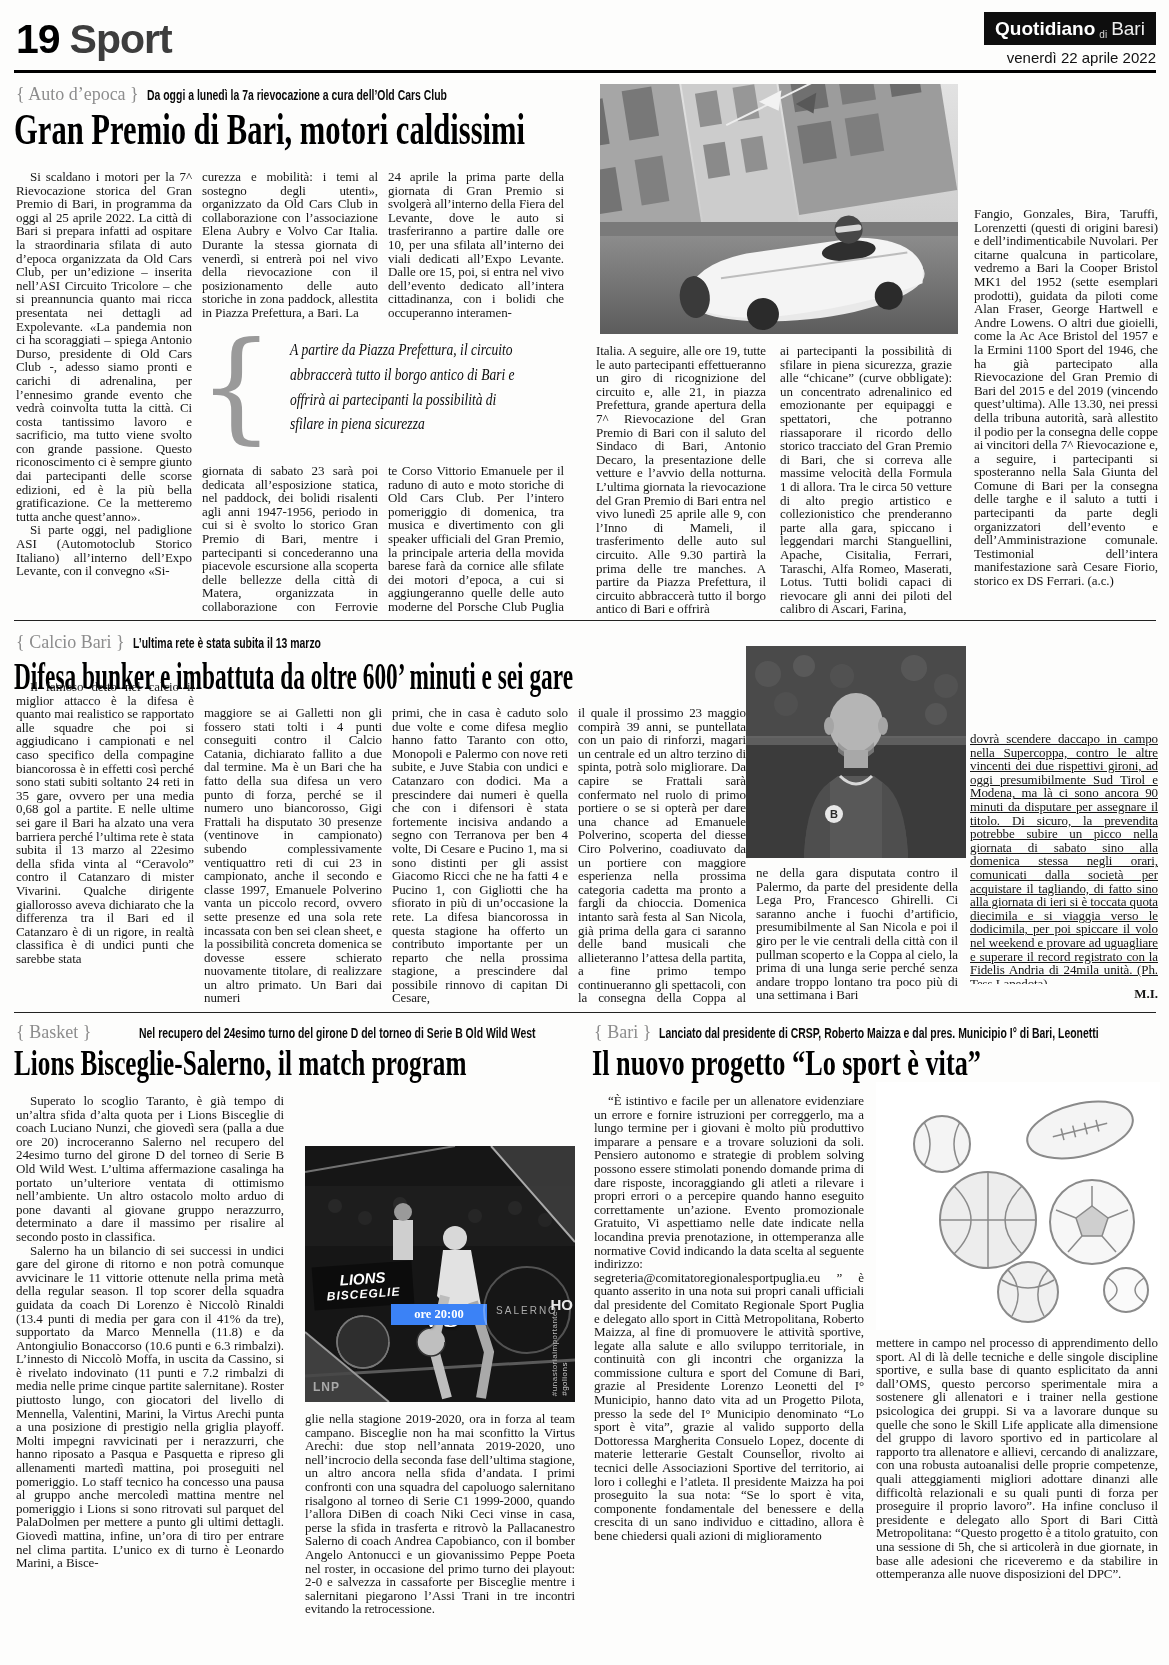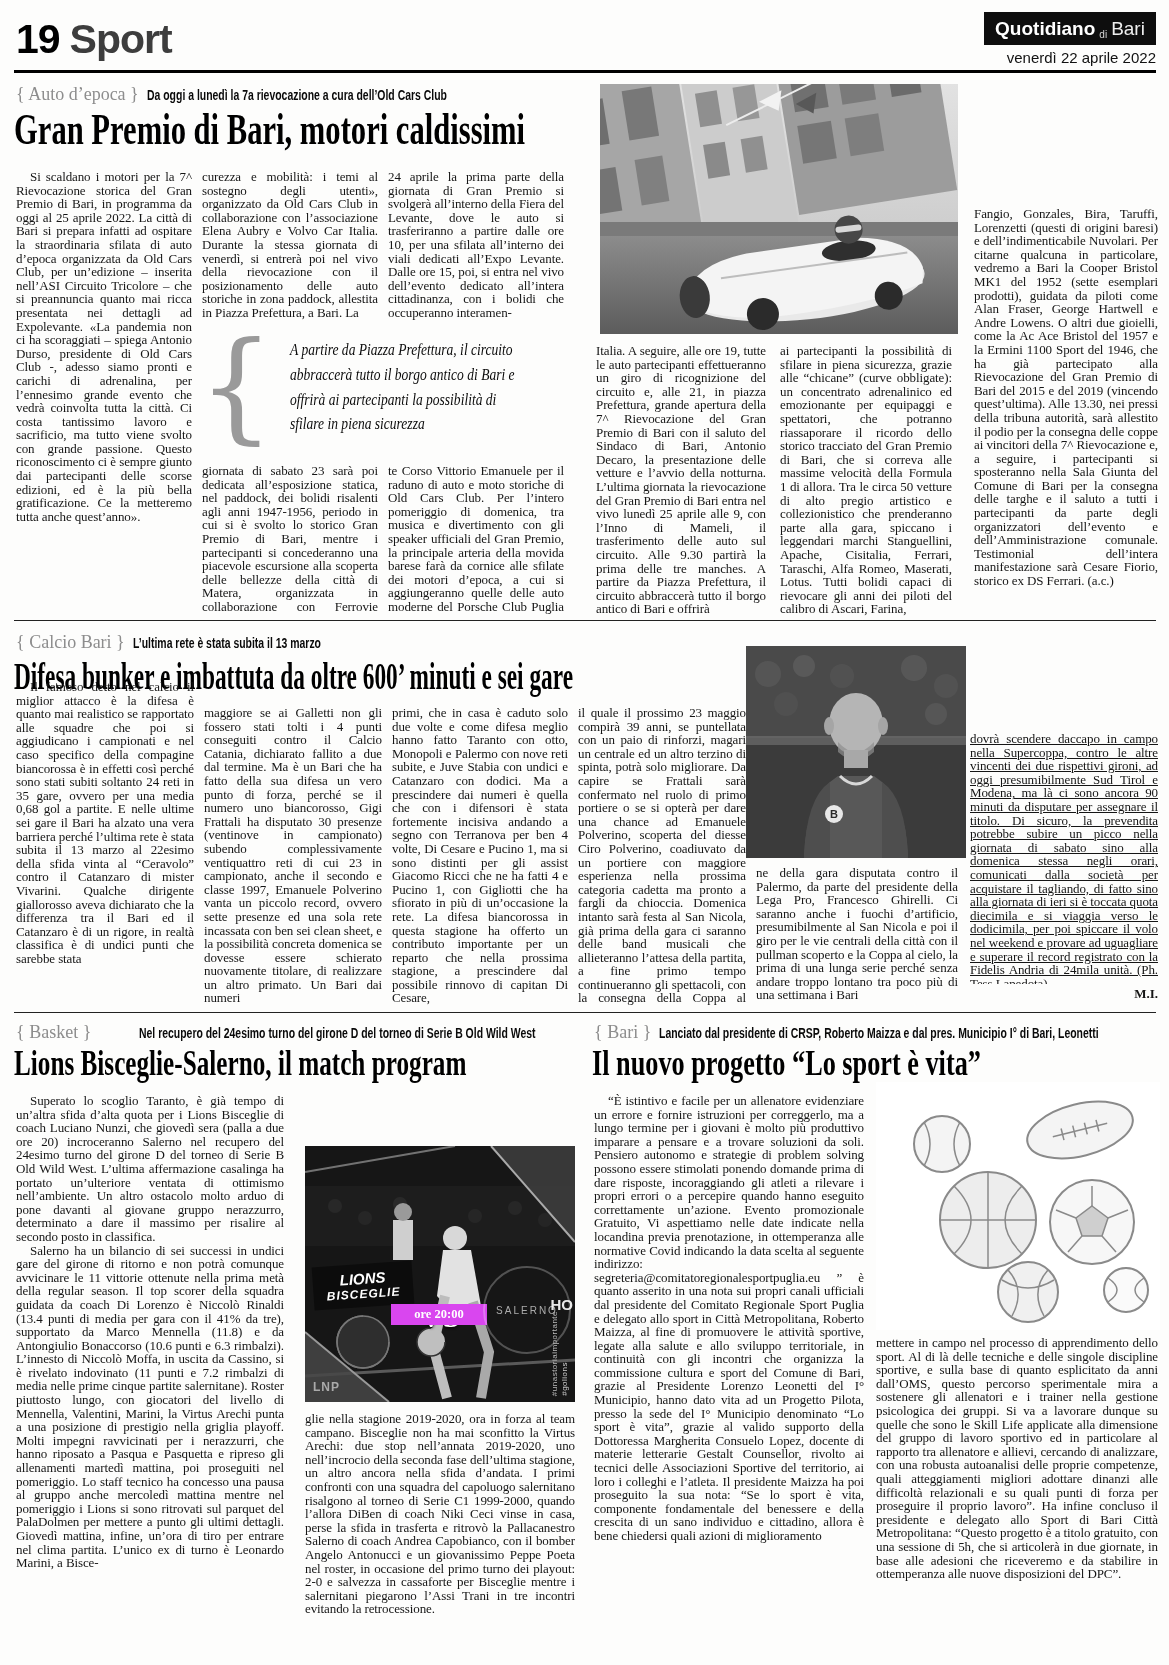--- a/index.html
+++ b/index.html
@@ -37,21 +37,21 @@
   .qtext{margin-left:16px;width:356px;transform:scaleX(.82);transform-origin:0 0;
          font-style:italic;font-size:16.5px;line-height:1.5;color:#0c0c0c;text-align:left;}
   .photo{overflow:hidden;background:#888;}
   .photo svg{display:block;}
   
   .gameday{background:#141414;overflow:hidden;}
   .gd-title{position:absolute;top:8px;left:0;right:0;text-align:center;color:#fff;
             font-family:"Liberation Serif",serif;font-weight:bold;font-size:27px;letter-spacing:3px;}
   .gd-vs{position:absolute;top:112px;left:0;right:0;text-align:center;color:#fff;
          font-family:"Liberation Serif",serif;font-weight:bold;font-size:32px;text-shadow:0 1px 3px #000;margin-top:40px;}
-  .gd-time{position:absolute;top:158px;left:86px;width:96px;background:#d946ef;color:#fff;text-align:center;
+  .gd-time{position:absolute;top:158px;left:86px;width:96px;background:#3b82f6;color:#fff;text-align:center;
            font-family:"Liberation Serif",serif;font-weight:bold;font-size:12.5px;padding:3px 0;}
   .gd-home{position:absolute;left:8px;top:118px;width:96px;text-align:center;color:#fff;
            font-family:"Liberation Sans",sans-serif;font-weight:bold;font-style:italic;
            background:rgba(0,0,0,.45);padding:6px 2px;transform:rotate(-4deg);}
   .gd-home .l1{font-size:15px;display:block;}
   .gd-home .l2{font-size:12px;display:block;letter-spacing:1px;}
   .gd-away{position:absolute;right:4px;top:120px;width:84px;height:84px;border-radius:50%;
            border:2px solid rgba(255,255,255,.35);color:#ddd;opacity:.75;display:flex;align-items:center;
            justify-content:center;font-family:"Liberation Sans",sans-serif;font-size:10px;letter-spacing:2px;}
   .gd-edge{position:absolute;right:2px;top:150px;color:#fff;font-family:"Liberation Sans",sans-serif;
@@ -130,20 +130,21 @@
         <rect x="241" y="147" width="26" height="6" rx="3" fill="#d8d8d8"></rect>
         <circle cx="160" cy="226" r="16" fill="#2b2b2b"></circle>
         <circle cx="287" cy="221" r="14" fill="#2b2b2b"></circle>
         <line x1="122" y1="186" x2="310" y2="180" stroke="#bdbdbd" stroke-width="2"></line>
       </g>
     </svg>
   </div>
 
   <div class="abs bcol ind" style="left:16px;top:170px;width:176px;height:446px;">
     <p>Si scaldano i motori per la 7^ Rievocazione storica del Gran Premio di Bari, in programma da oggi al 25 aprile 2022. La città di Bari si prepara infatti ad ospitare la straordinaria sfilata di auto d’epoca organizzata da Old Cars Club, per un’edizione – inserita nell’ASI Circuito Tricolore – che si preannuncia quanto mai ricca presentata nei dettagli ad Expolevante. «La pandemia non ci ha scoraggiati – spiega Antonio Durso, presidente di Old Cars Club -, adesso siamo pronti e carichi di adrenalina, per l’ennesimo grande evento che vedrà coinvolta tutta la città. Ci costa tantissimo lavoro e sacrificio, ma tutto viene svolto con grande passione. Questo riconoscimento ci è sempre giunto dai partecipanti delle scorse edizioni, ed è la più bella gratificazione. Ce la metteremo tutta anche quest’anno».</p>
+    <p>Si parte oggi, nel padiglione ASI (Automotoclub Storico Italiano) all’interno dell’Expo Levante, con il convegno «Si-</p>
   </div>
   <div class="abs bcol" style="left:202px;top:170px;width:176px;height:164px;">
     <p>curezza e mobilità: i temi al sostegno degli utenti», organizzato da Old Cars Club in collaborazione con l’associazione Elena Aubry e Volvo Car Italia. Durante la stessa giornata di venerdì, si entrerà poi nel vivo della rievocazione con il posizionamento delle auto storiche in zona paddock, allestita in Piazza Prefettura, a Bari. La</p>
   </div>
   <div class="abs bcol" style="left:388px;top:170px;width:176px;height:164px;">
     <p>24 aprile la prima parte della giornata di Gran Premio si svolgerà all’interno della Fiera del Levante, dove le auto si trasferiranno a partire dalle ore 10, per una sfilata all’interno dei viali dedicati all’Expo Levante. Dalle ore 15, poi, si entra nel vivo dell’evento dedicato all’intera cittadinanza, con i bolidi che occuperanno interamen-</p>
   </div>
 
   <div class="abs quote" style="left:198px;top:338px;width:372px;height:122px;">
     <div class="brace">{</div>

